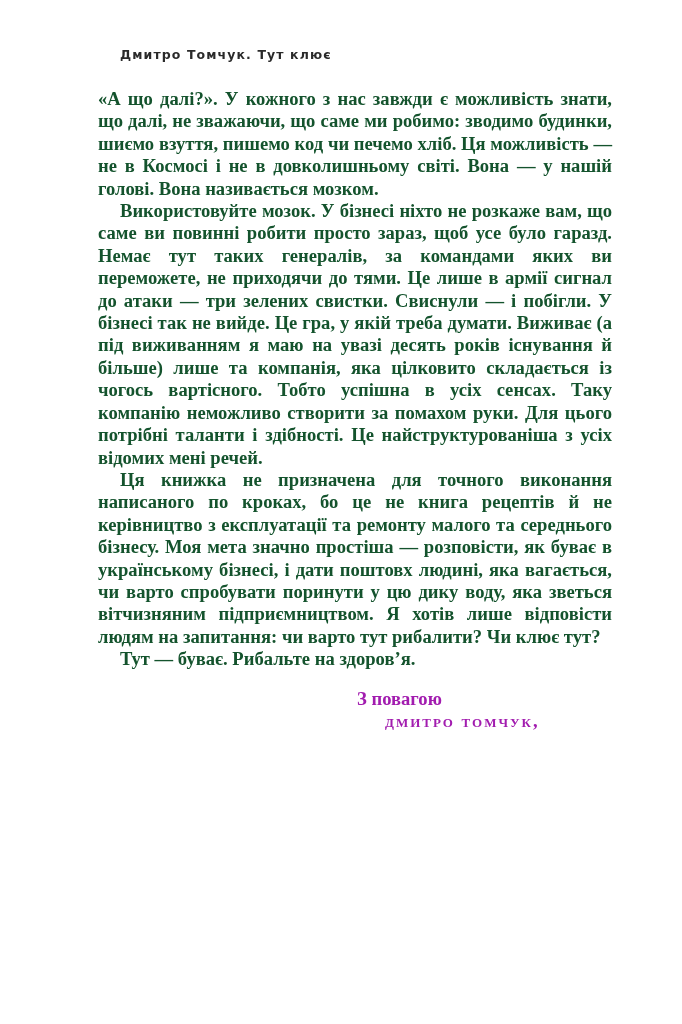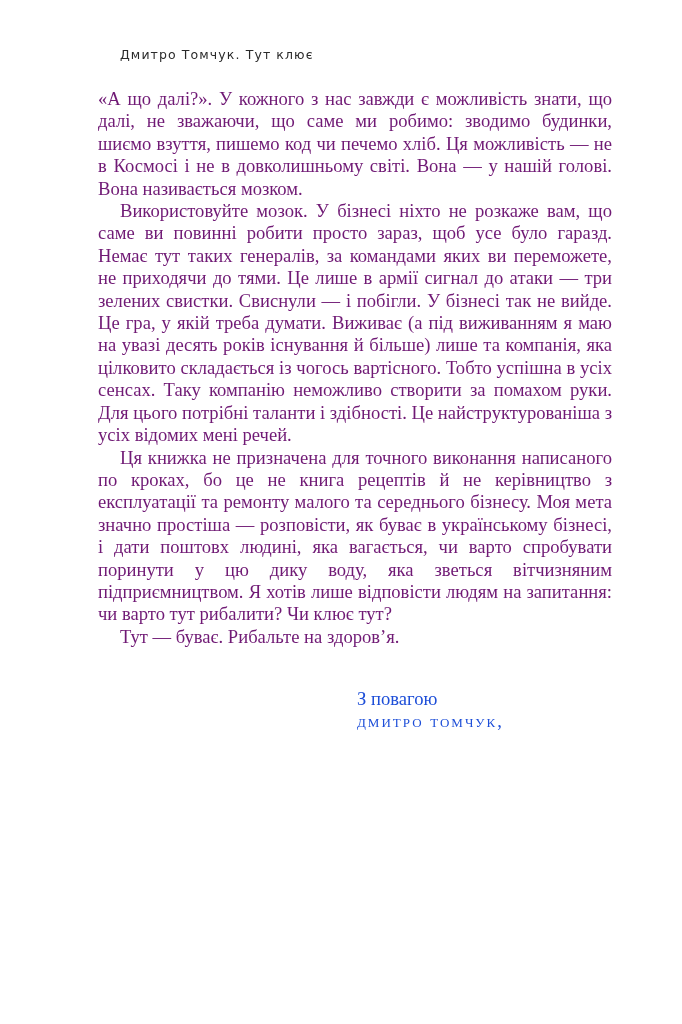--- a/index.html
+++ b/index.html
@@ -1,37 +1,37 @@
 <!DOCTYPE html>
 <html><head>
 <meta charset="utf-8">
 <style>
   html, body { margin: 0; padding: 0; background: #ffffff; }
   body { width: 682px; height: 1024px; position: relative; overflow: hidden; }
-  .page { position: absolute; left: 0; top: 0; width: 682px; height: 1024px; background: #ffffff; }
+  .page { position: absolute; left: 0; top: 0; width: 682px; height: 1024px; background: #ffffff; font-weight: bold; }
   .running-head {
     position: absolute; left: 120px; top: 47px;
     font-family: "DejaVu Sans", sans-serif;
     font-size: 12.5px; letter-spacing: 1.1px; color: #2a2a2a;
   }
   .body-text {
     position: absolute; left: 98px; top: 88px; width: 514px;
     font-family: "Liberation Serif", serif;
-    font-size: 18.6px; line-height: 22.4px; color: #701a75;
+    font-size: 18.6px; line-height: 22.4px; color: #14532d;
     text-align: justify; hyphens: manual;
   }
   .body-text p { margin: 0; text-indent: 22px; }
   .body-text p.first { text-indent: 0; }
   .signature {
     position: absolute; left: 357px; top: 688px; width: 300px;
     font-family: "Liberation Serif", serif;
-    font-size: 18.6px; line-height: 22.4px; color: #1d4ed8;
+    font-size: 18.6px; line-height: 22.4px; color: #a21caf;
   }
   .signature div { white-space: nowrap; }
-  .sig-name { font-variant: small-caps; text-transform: lowercase; letter-spacing: 2px; }
+  .sig-name { font-variant: small-caps; text-transform: lowercase; letter-spacing: 2px; margin-left: 28px; }
 </style>
 </head>
 <body>
 
 <div class="page">
   <div class="running-head">Дмитро Томчук. Тут клює</div>
 
   <div class="body-text">
     <p class="first">«А що далі?». У кожного з нас завжди є можливість знати, що далі, не зважаючи, що саме ми робимо: зводимо будинки, шиємо взуття, пишемо код чи печемо хліб. Ця можливість — не в Космосі і не в довколишньому світі. Вона — у нашій голові. Вона називається мозком.</p>
     <p>Використовуйте мозок. У бізнесі ніхто не розкаже вам, що саме ви повинні робити просто зараз, щоб усе було гаразд. Немає тут таких генералів, за командами яких ви переможете, не приходячи до тями. Це лише в армії сигнал до атаки — три зелених свистки. Свиснули — і побігли. У бізнесі так не вийде. Це гра, у якій треба думати. Виживає (а під виживанням я маю на увазі десять років існування й більше) лише та компанія, яка цілковито складається із чогось вартісного. Тобто успішна в усіх сенсах. Таку компанію неможливо створити за помахом руки. Для цього потрібні таланти і здібності. Це найструктурованіша з усіх відомих мені речей.</p>

